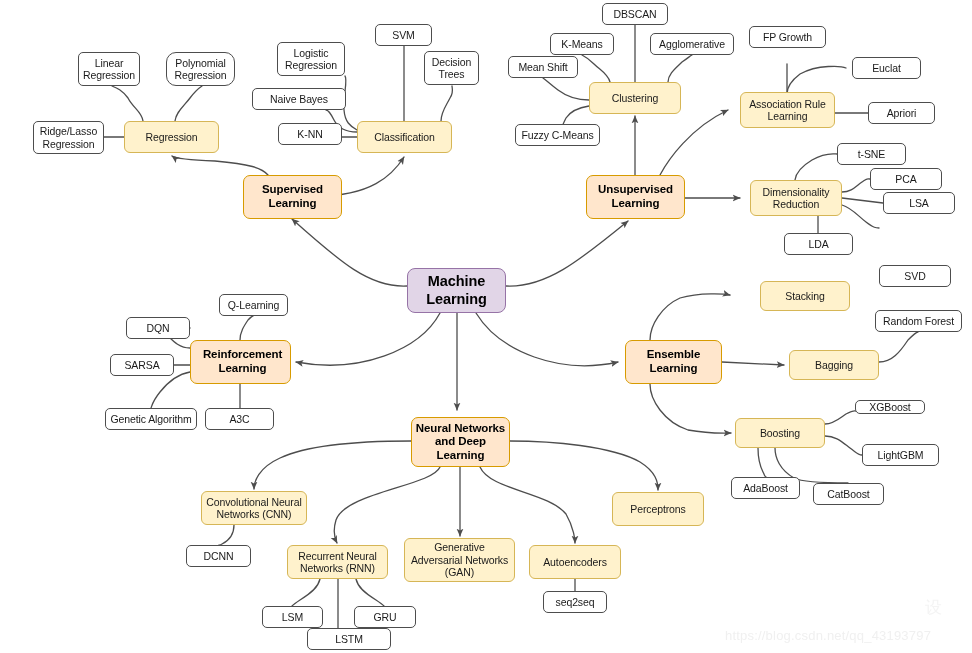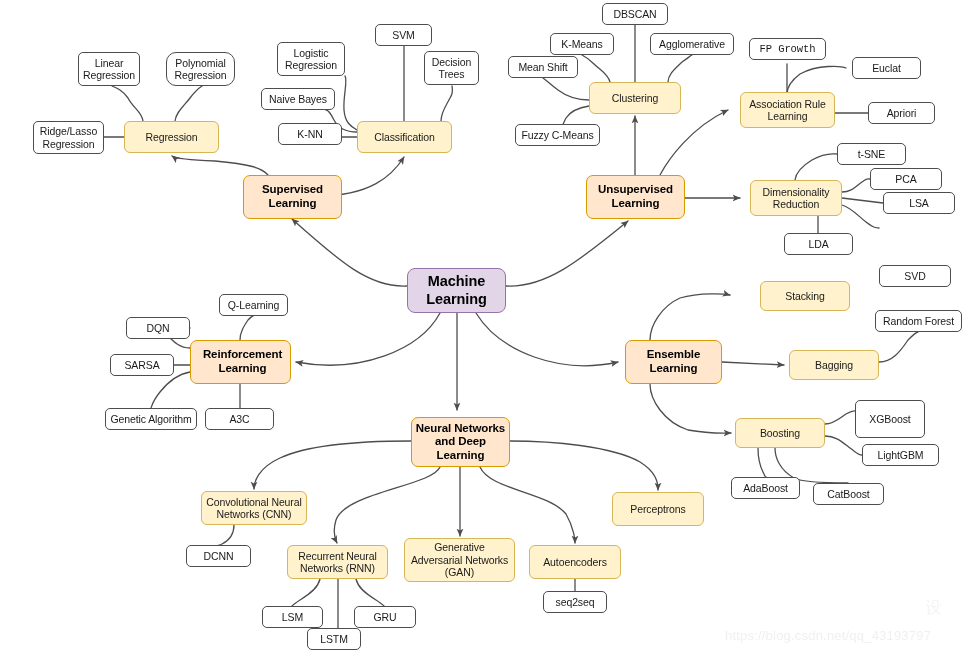--- a/index.html
+++ b/index.html
@@ -197,48 +197,48 @@
 Regression</div>
       <div class="node lvl-leaf" style="left: 166px; top: 52px; width: 69px; height: 34px; border-radius: 10px;">Polynomial
 Regression</div>
       <div class="node lvl-leaf" style="left: 33px; top: 121px; width: 71px; height: 33px;">Ridge/Lasso
 Regression</div>
       <div class="node lvl-leaf" style="left: 277px; top: 42px; width: 68px; height: 34px;">Logistic
 Regression</div>
       <div class="node lvl-leaf" style="left: 375px; top: 24px; width: 57px; height: 22px;">SVM</div>
       <div class="node lvl-leaf" style="left: 424px; top: 51px; width: 55px; height: 34px;">Decision
 Trees</div>
-      <div class="node lvl-leaf" style="left: 261px; top: 88px; width: 74px; height: 22px; text-align: center;">Naive Bayes</div>
+      <div class="node lvl-leaf" style="left: 252px; top: 88px; width: 94px; height: 22px; text-align: center;">Naive Bayes</div>
       <div class="node lvl-leaf" style="left: 278px; top: 123px; width: 64px; height: 22px;">K-NN</div>
       <div class="node lvl-leaf" style="left: 602px; top: 3px; width: 66px; height: 22px;">DBSCAN</div>
       <div class="node lvl-leaf" style="left: 550px; top: 33px; width: 64px; height: 22px;">K-Means</div>
       <div class="node lvl-leaf" style="left: 650px; top: 33px; width: 84px; height: 22px;">Agglomerative</div>
       <div class="node lvl-leaf" style="left: 508px; top: 56px; width: 70px; height: 22px;">Mean Shift</div>
       <div class="node lvl-leaf" style="left: 515px; top: 124px; width: 85px; height: 22px;">Fuzzy C-Means</div>
-      <div class="node lvl-leaf" style="left: 749px; top: 38px; width: 77px; height: 22px; font-family: Liberation Mono, monospace;">FP Growth</div>
+      <div class="node lvl-leaf" style="left: 749px; top: 26px; width: 77px; height: 22px;">FP Growth</div>
       <div class="node lvl-leaf" style="left: 852px; top: 57px; width: 69px; height: 22px;">Euclat</div>
       <div class="node lvl-leaf" style="left: 868px; top: 102px; width: 67px; height: 22px;">Apriori</div>
       <div class="node lvl-leaf" style="left: 837px; top: 143px; width: 69px; height: 22px;">t-SNE</div>
       <div class="node lvl-leaf" style="left: 870px; top: 168px; width: 72px; height: 22px;">PCA</div>
       <div class="node lvl-leaf" style="left: 883px; top: 192px; width: 72px; height: 22px;">LSA</div>
       <div class="node lvl-leaf" style="left: 879px; top: 217px; width: 72px; height: 22px; margin-top: 48px;">SVD</div>
       <div class="node lvl-leaf" style="left: 784px; top: 233px; width: 69px; height: 22px;">LDA</div>
       <div class="node lvl-leaf" style="left: 219px; top: 294px; width: 69px; height: 22px;">Q-Learning</div>
       <div class="node lvl-leaf" style="left: 126px; top: 317px; width: 64px; height: 22px;">DQN</div>
       <div class="node lvl-leaf" style="left: 110px; top: 354px; width: 64px; height: 22px;">SARSA</div>
       <div class="node lvl-leaf" style="left: 105px; top: 408px; width: 92px; height: 22px;">Genetic Algorithm</div>
       <div class="node lvl-leaf" style="left: 205px; top: 408px; width: 69px; height: 22px;">A3C</div>
       <div class="node lvl-leaf" style="left: 875px; top: 310px; width: 87px; height: 22px;">Random Forest</div>
-      <div class="node lvl-leaf" style="left: 855px; top: 400px; width: 70px; height: 38px;">XGBoost</div>
+      <div class="node lvl-leaf" style="left: 855px; top: 400px; width: 70px; height: 14px;">XGBoost</div>
       <div class="node lvl-leaf" style="left: 862px; top: 444px; width: 77px; height: 22px;">LightGBM</div>
       <div class="node lvl-leaf" style="left: 731px; top: 477px; width: 69px; height: 22px;">AdaBoost</div>
       <div class="node lvl-leaf" style="left: 813px; top: 483px; width: 71px; height: 22px;">CatBoost</div>
       <div class="node lvl-leaf" style="left: 186px; top: 545px; width: 65px; height: 22px;">DCNN</div>
       <div class="node lvl-leaf" style="left: 262px; top: 606px; width: 61px; height: 22px;">LSM</div>
-      <div class="node lvl-leaf" style="left: 307px; top: 628px; width: 54px; height: 22px;">LSTM</div>
+      <div class="node lvl-leaf" style="left: 307px; top: 628px; width: 84px; height: 22px;">LSTM</div>
       <div class="node lvl-leaf" style="left: 354px; top: 606px; width: 62px; height: 22px;">GRU</div>
       <div class="node lvl-leaf" style="left: 543px; top: 591px; width: 64px; height: 22px;">seq2seq</div>
     </div>
 
   <div class="watermark" style="left:725px; top:628px;">https://blog.csdn.net/qq_43193797</div>
   <div class="watermark-cjk" style="left:925px; top:597px;">设</div>
 
 </div>
 
 </body></html>

